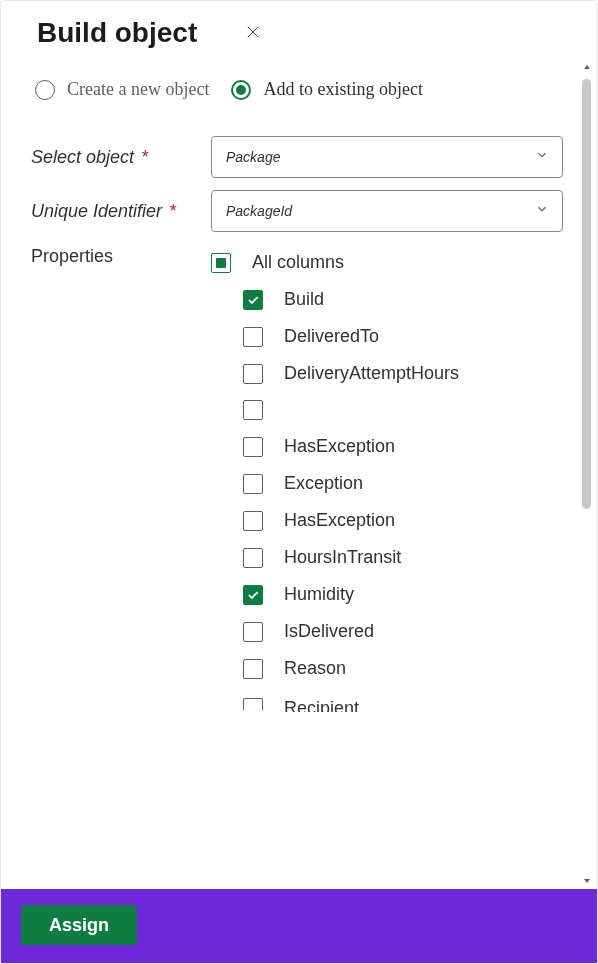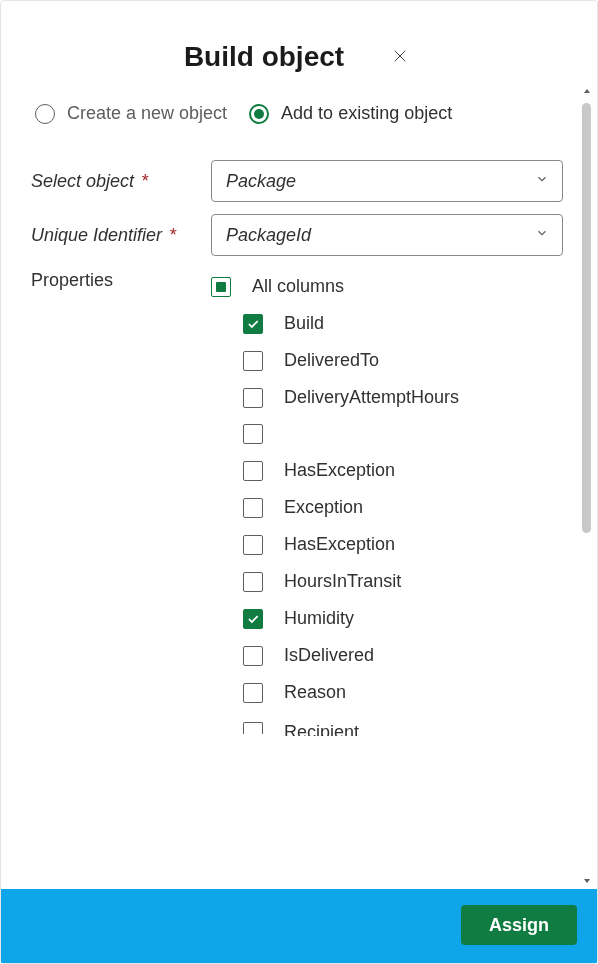--- a/index.html
+++ b/index.html
@@ -15,22 +15,22 @@
     width: 100%;
     height: 100%;
     display: flex;
     flex-direction: column;
     border: 1px solid #e5e5e5;
     border-radius: 4px;
   }
   .header {
     display: flex;
     align-items: center;
-    justify-content: center;
-    padding: 40px 34px 10px 36px;
+    justify-content: flex-start;
+    padding: 16px 34px 10px 36px;
     gap: 40px;
   }
   .title {
     font-size: 28px;
     font-weight: 600;
     color: #1b1b1b;
   }
   .close-btn {
     width: 32px;
     height: 32px;
@@ -59,20 +59,21 @@
     align-items: center;
     gap: 22px;
     margin-bottom: 36px;
     padding-left: 4px;
   }
   .radio-option {
     display: flex;
     align-items: center;
     gap: 12px;
     cursor: pointer;
+    font-family: Liberation Serif, serif;
   }
   .radio {
     width: 20px;
     height: 20px;
     border: 1px solid #605e5c;
     border-radius: 50%;
     background: #fff;
     display: flex;
     align-items: center;
     justify-content: center;
@@ -111,21 +112,21 @@
   .select-wrap {
     flex: 1;
     position: relative;
   }
   .select {
     width: 100%;
     height: 42px;
     border: 1px solid #8a8886;
     border-radius: 4px;
     padding: 0 40px 0 14px;
-    font-size: 18px;
+    font-size: 14px;
     color: #323130;
     background: #fff;
     display: flex;
     align-items: center;
     cursor: pointer;
   }
   .select-chevron {
     position: absolute;
     right: 14px;
     top: 50%;
@@ -230,22 +231,22 @@
     width: 9px;
     height: 430px;
     background: #c8c8c8;
     border-radius: 5px;
     cursor: pointer;
   }
 
   .footer {
     padding: 16px 20px 18px;
     display: flex;
-    justify-content: flex-end;
-    background: #0ea5e9;
+    justify-content: flex-start;
+    background: #6d28d9;
   }
   .assign-btn {
     background: #107c41;
     color: #fff;
     border: none;
     border-radius: 4px;
     padding: 0 28px;
     height: 40px;
     font-size: 18px;
     font-weight: 600;

